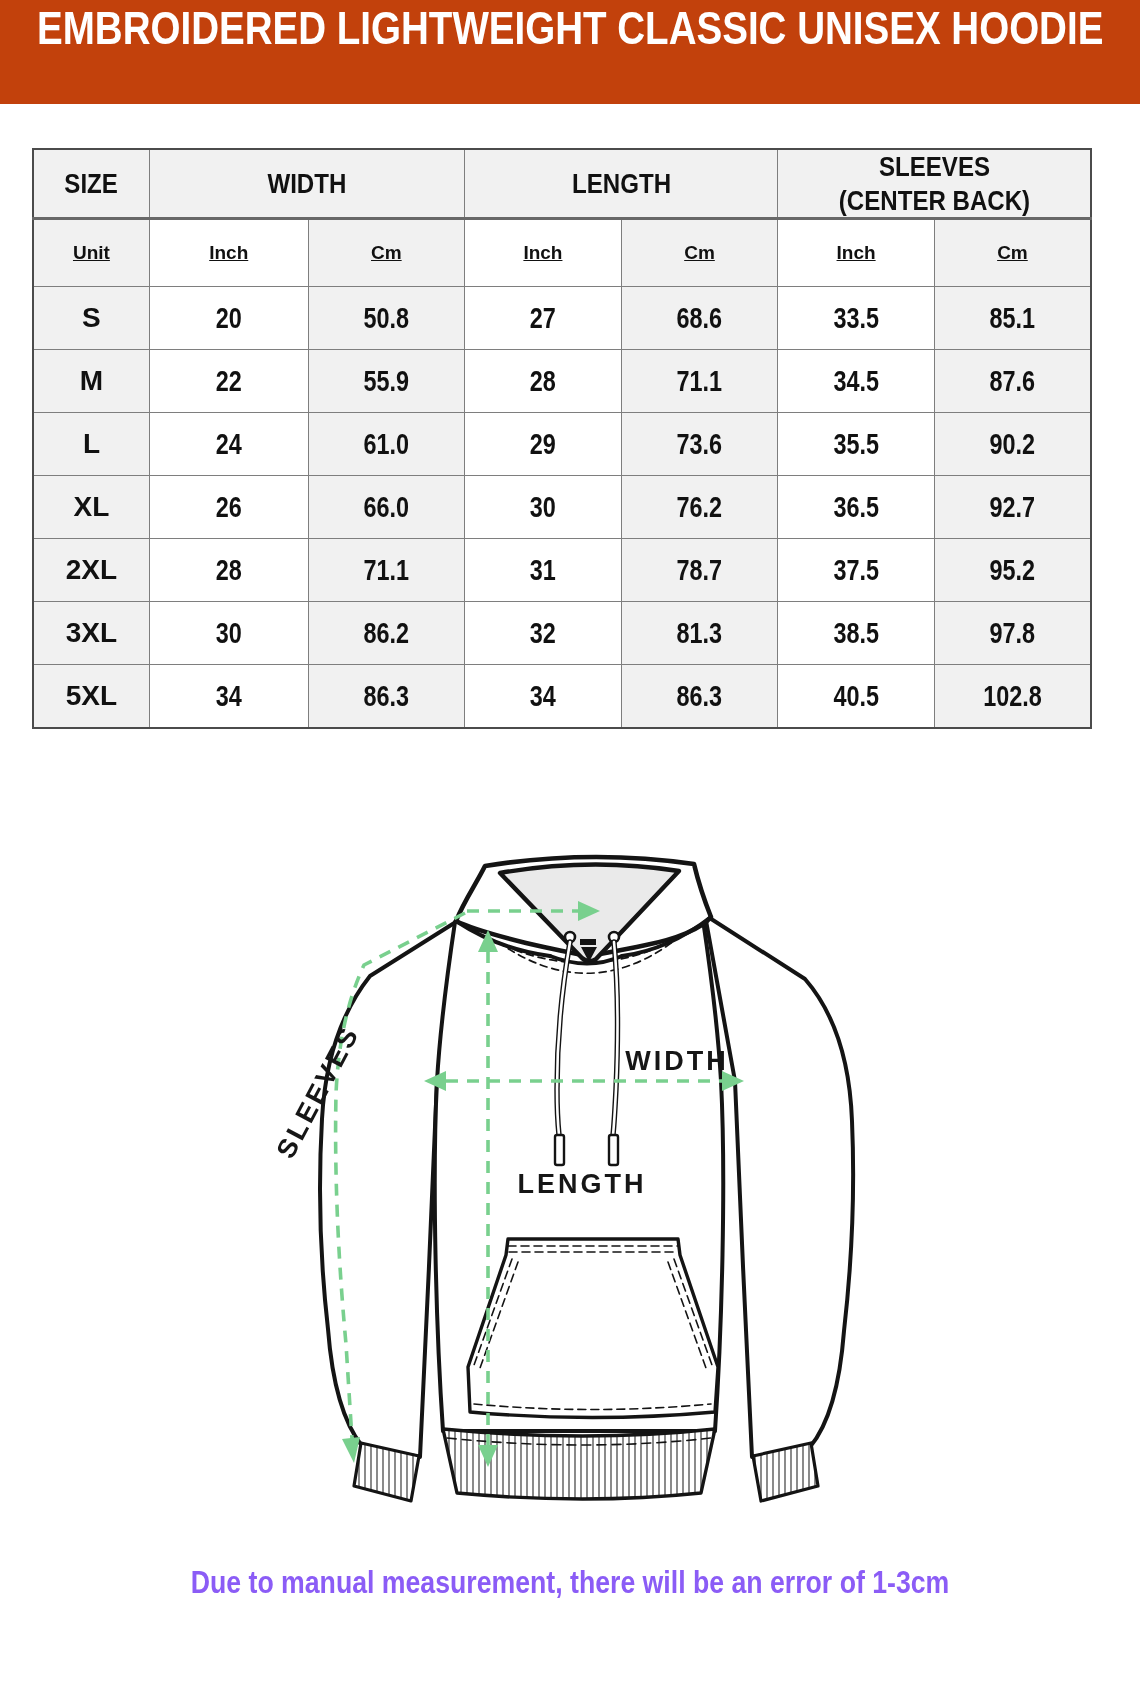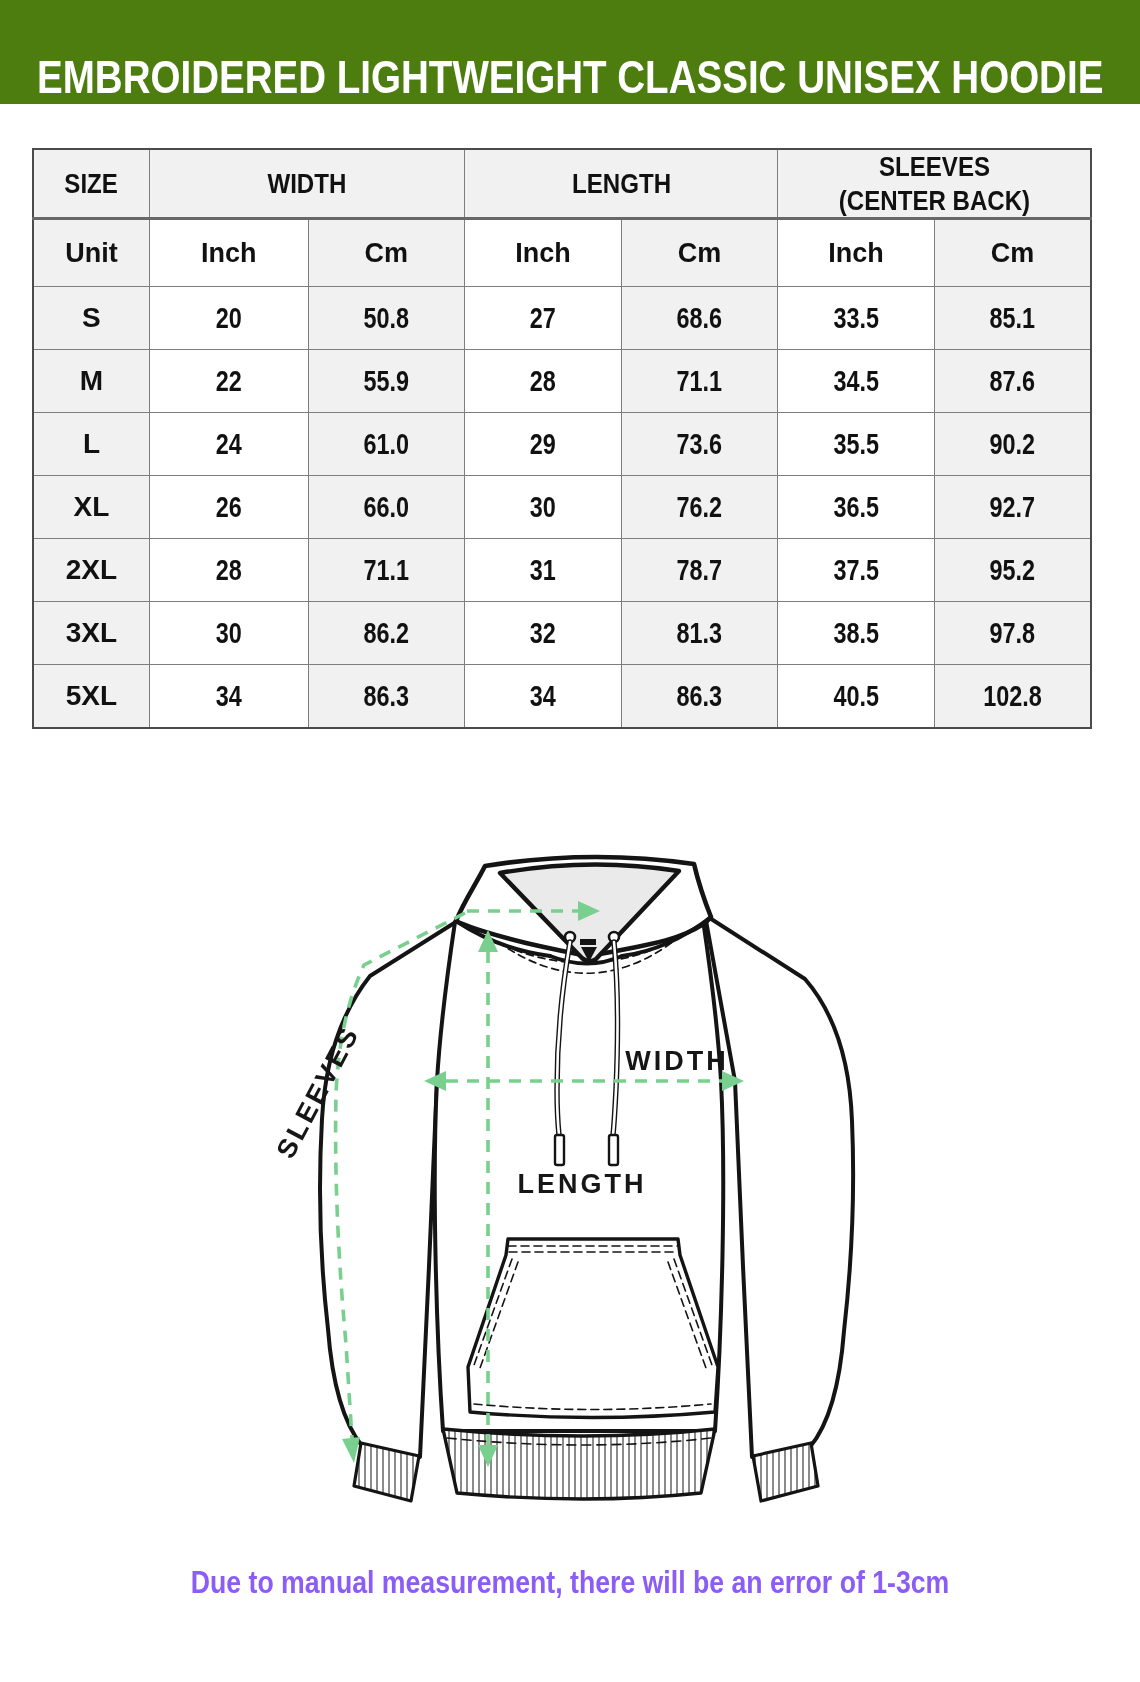--- a/index.html
+++ b/index.html
@@ -1,28 +1,28 @@
 <!DOCTYPE html>
 <html><head>
 <meta charset="utf-8">
 <style>
   html,body{margin:0;padding:0;background:#fff;}
   body{width:1140px;height:1682px;overflow:hidden;font-family:"Liberation Sans",sans-serif;color:#111;}
   .cond{display:inline-block;transform:scaleX(.82);transform-origin:center;white-space:nowrap;}
   .condw{display:inline-block;transform:scaleX(.86);transform-origin:center;}
 
   
-  .banner{height:104px;background:#4d7c0f;display:flex;align-items:flex-end;justify-content:center;}
+  .banner{height:104px;background:#c2410c;display:flex;align-items:flex-start;justify-content:center;}
   .banner h1{margin:0;font-size:47px;font-weight:bold;color:#fff;letter-spacing:0;}
 
   
   table.chart{border-collapse:collapse;table-layout:fixed;width:1060px;margin:44px 40px 0 32px;border:2px solid #4b4b4b;}
   .chart th,.chart td{border:1px solid #7e7e7e;text-align:center;vertical-align:middle;padding:0;}
   .chart thead tr:first-child th{border-bottom:3px solid #686868;background:#f1f1f1;height:64px;font-size:28px;}
-  .chart thead tr:last-child th{height:66px;font-size:27px;}
+  .chart thead tr:last-child th{height:66px;font-size:19px;text-decoration:underline;}
   .chart tbody td{height:62px;}
   .chart thead tr:last-child th:nth-child(odd),
   .chart tbody td:nth-child(odd){background:#f1f1f1;}
   .chart thead tr:last-child th:nth-child(even),
   .chart tbody td:nth-child(even){background:#fff;}
   .sz{font-size:28px;font-weight:bold;}
   .num{font-size:30px;font-weight:bold;display:inline-block;transform:scaleX(.78);transform-origin:center;}
   .wrapcap{max-width:225px;white-space:normal;line-height:1.2;}
 
   

